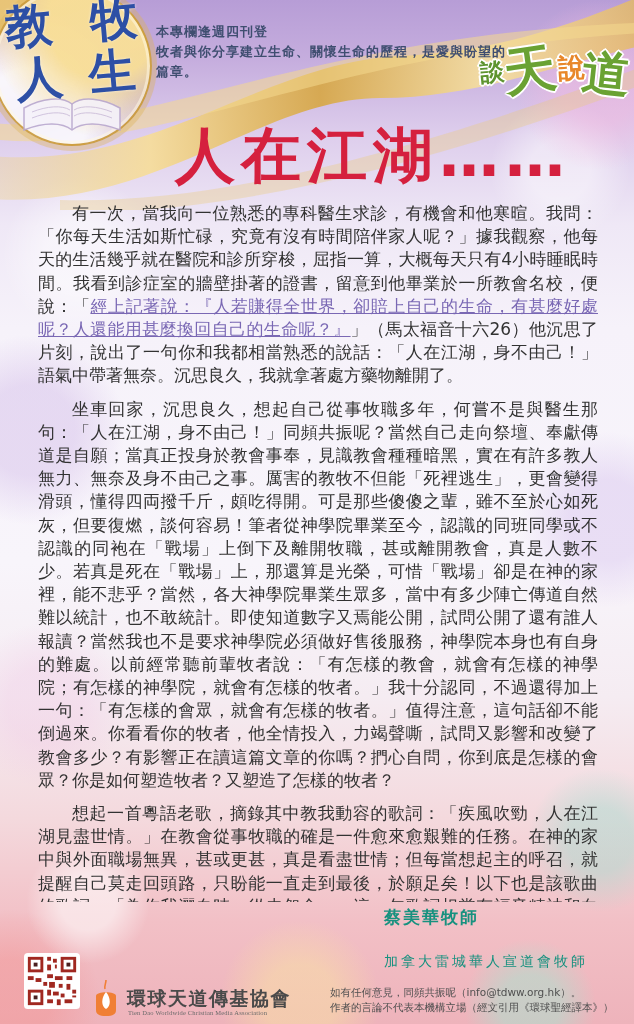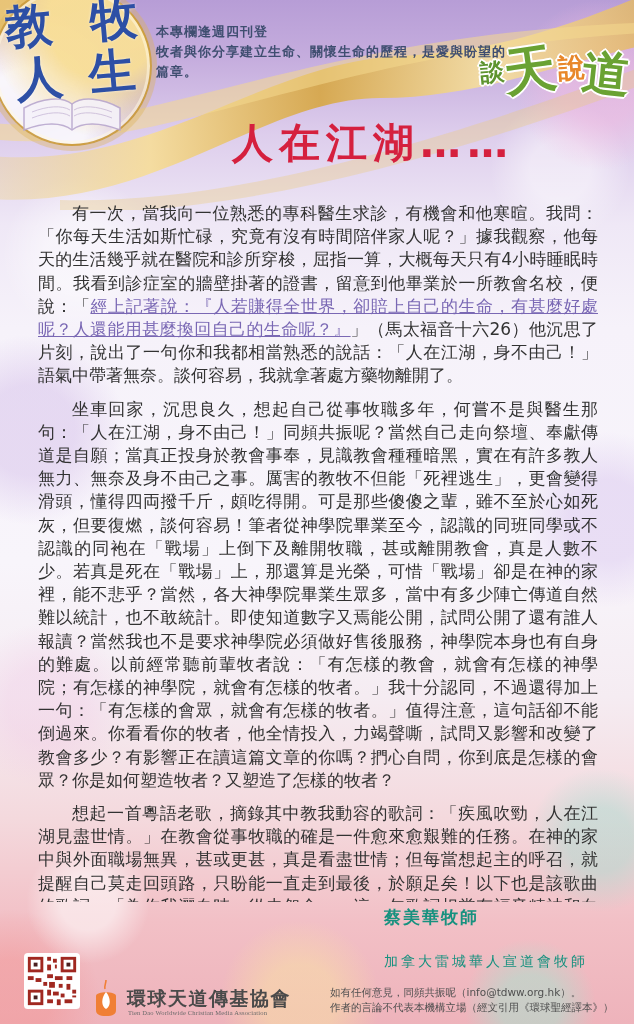--- a/index.html
+++ b/index.html
@@ -57,21 +57,21 @@
     font-weight:900;
     text-shadow:-2px 0 0 #fff,2px 0 0 #fff,0 -2px 0 #fff,0 2px 0 #fff,-1px -1px 0 #fff,1px 1px 0 #fff,-1px 1px 0 #fff,1px -1px 0 #fff; }
   .brand span{ position:absolute; display:block; }
   .brand .b1{ left:2px;  top:22px; font-size:24px; color:#5e9430; transform:rotate(-6deg); }
   .brand .b2{ left:26px; top:2px;  font-size:52px; color:#6aa233; transform:rotate(-8deg); }
   .brand .b3{ left:80px; top:16px; font-size:27px; color:#e8872a; transform:rotate(-4deg); }
   .brand .b4{ left:104px;top:8px;  font-size:48px; color:#6aa233; transform:rotate(6deg); }
 
   
   .title{ position:absolute; left:140px; right:28px; top:116px; z-index:3;
-    text-align:center; color:#d5203e; font-size:41px; font-weight:900; letter-spacing:6px;
+    text-align:center; color:#d5203e; font-size:60px; font-weight:900; letter-spacing:6px;
     white-space:nowrap; }
 
   
   .article{ position:absolute; left:38px; right:36px; top:202px; height:700px; overflow:hidden; z-index:3;
     color:#323232; font-size:17px; line-height:23.2px; text-align:justify; }
   .article p{ text-indent:2em; margin-bottom:10px; }
   .quote{ color:#7a68b4; font-family:"DejaVu Serif","Liberation Serif",serif;text-decoration:underline; }
 
   
   .signature{ position:absolute; right:46px; top:906px; z-index:3; text-align:left; color:#17917f; }
@@ -136,21 +136,21 @@
   <div class="brand">
     <span class="b1">談</span>
     <span class="b2">天</span>
     <span class="b3">說</span>
     <span class="b4">道</span>
   </div>
 
   <h1 class="title">人在江湖……</h1>
 
   <div class="article">
-    <p><span>有一次，當我向一位熟悉的專科醫生求診，有機會和他寒暄。我問：「你每天生活如斯忙碌，究竟有沒有時間陪伴家人呢？」據我觀察，他每天的生活幾乎就在醫院和診所穿梭，屈指一算，大概每天只有4小時睡眠時間。我看到診症室的牆壁掛著的證書，留意到他畢業於一所教會名校，便說：「</span><span class="quote">經上記著說：『人若賺得全世界，卻賠上自己的生命，有甚麼好處呢？人還能用甚麼換回自己的生命呢？』</span><span>」（馬太福音十六26）他沉思了片刻，說出了一句你和我都相當熟悉的說話：「人在江湖，身不由己！」語氣中帶著無奈。談何容易，我就拿著處方藥物離開了。</span></p>
+    <p><span>有一次，當我向一位熟悉的專科醫生求診，有機會和他寒暄。我問：「你每天生活如斯忙碌，究竟有沒有時間陪伴家人呢？」據我觀察，他每天的生活幾乎就在醫院和診所穿梭，屈指一算，大概每天只有4小時睡眠時間。我看到診症室的牆壁掛著的證書，留意到他畢業於一所教會名校，便說：「</span><span class="quote">經上記著說：『人若賺得全世界，卻賠上自己的生命，有甚麼好處呢？人還能用甚麼換回自己的生命呢？』</span><span>」（馬太福音十六26）他沉思了片刻，說出了一句你和我都相當熟悉的說話：「人在江湖，身不由己！」語氣中帶著無奈。沉思良久，我就拿著處方藥物離開了。</span></p>
     <p>坐車回家，沉思良久，想起自己從事牧職多年，何嘗不是與醫生那句：「人在江湖，身不由己！」同頻共振呢？當然自己走向祭壇、奉獻傳道是自願；當真正投身於教會事奉，見識教會種種暗黑，實在有許多教人無力、無奈及身不由己之事。厲害的教牧不但能「死裡逃生」，更會變得滑頭，懂得四両撥千斤，頗吃得開。可是那些傻傻之輩，雖不至於心如死灰，但要復燃，談何容易！筆者從神學院畢業至今，認識的同班同學或不認識的同袍在「戰場」上倒下及離開牧職，甚或離開教會，真是人數不少。若真是死在「戰場」上，那還算是光榮，可惜「戰場」卻是在神的家裡，能不悲乎？當然，各大神學院畢業生眾多，當中有多少陣亡傳道自然難以統計，也不敢統計。即使知道數字又焉能公開，試問公開了還有誰人報讀？當然我也不是要求神學院必須做好售後服務，神學院本身也有自身的難處。以前經常聽前輩牧者說：「有怎樣的教會，就會有怎樣的神學院；有怎樣的神學院，就會有怎樣的牧者。」我十分認同，不過還得加上一句：「有怎樣的會眾，就會有怎樣的牧者。」值得注意，這句話卻不能倒過來。你看看你的牧者，他全情投入，力竭聲嘶，試問又影響和改變了教會多少？有影響正在讀這篇文章的你嗎？捫心自問，你到底是怎樣的會眾？你是如何塑造牧者？又塑造了怎樣的牧者？</p>
     <p>想起一首粵語老歌，摘錄其中教我動容的歌詞：「疾風吹勁，人在江湖見盡世情。」在教會從事牧職的確是一件愈來愈艱難的任務。在神的家中與外面職場無異，甚或更甚，真是看盡世情；但每當想起主的呼召，就提醒自己莫走回頭路，只盼能一直走到最後，於願足矣！以下也是該歌曲的歌詞：「為你我灑血時，從未怨命。」這一句歌詞相當有福音精神和向度，想起為我捨命的主，主耶穌沒有埋怨命運，主耶穌沒有說「人在江湖，身不由己！」主的精神就滋養了心神，那就擦乾眼淚，揉揉痛處，繼續人在江湖吧！諸位同道，不要放棄，江湖再見！</p>
   </div>
 
   <div class="signature">
     <div class="author">蔡美華牧師</div>
     <div class="affil">加拿大雷城華人宣道會牧師</div>
   </div>
 
   <svg class="qr" width="56" height="56" viewBox="0 0 29 29">

